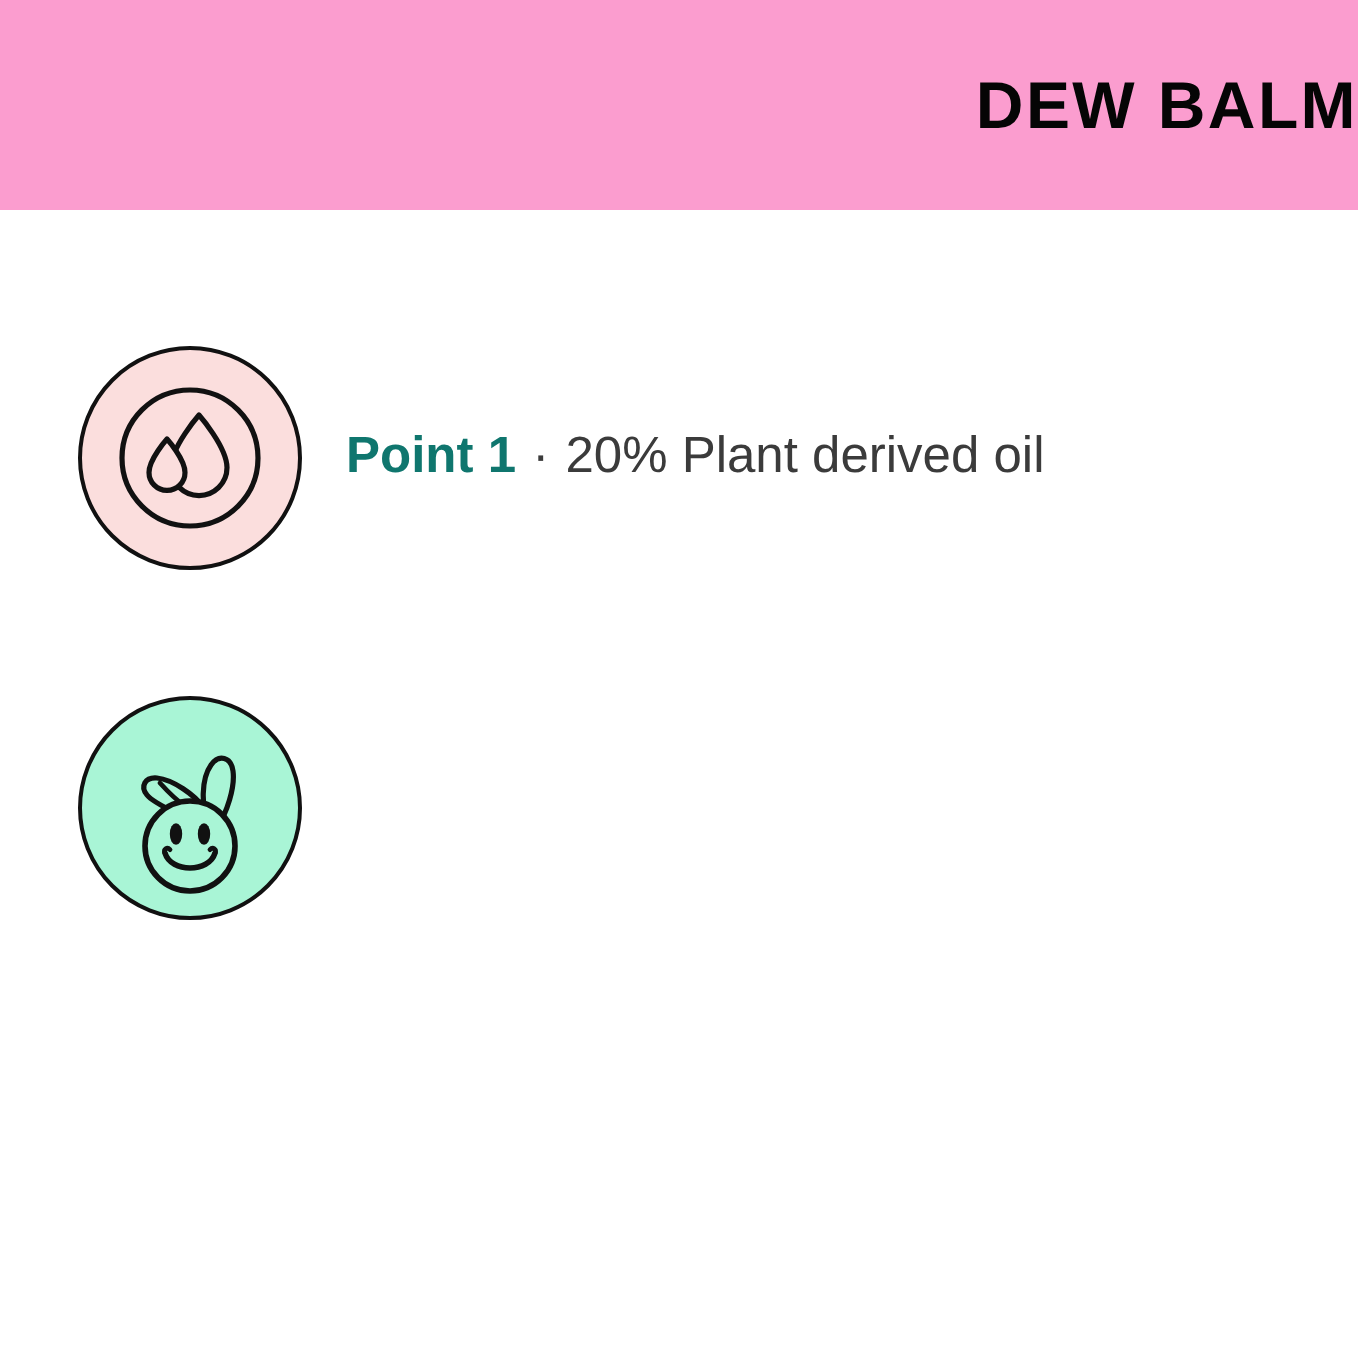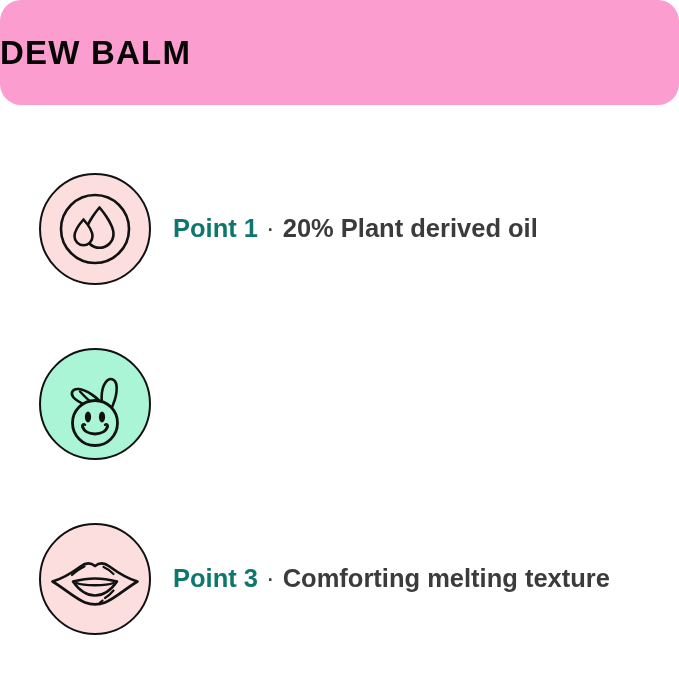--- a/index.html
+++ b/index.html
@@ -24,23 +24,22 @@
     flex-direction: column;
   }
 
   
   .header {
     width: 100%;
     height: 105px;
     background: #fb9dcf;
     display: flex;
     align-items: center;
-    justify-content: flex-start;
+    justify-content: flex-end;
     flex: 0 0 105px;
-    border-radius: 21px;
   }
 
   .header-title {
     font-family: "Liberation Sans", sans-serif;
     font-size: 33px;
     font-weight: bold;
     color: #050505;
     letter-spacing: 1.2px;
     line-height: 1;
     text-align: center;
@@ -93,21 +92,21 @@
     color: #0f766e;
   }
 
   .point-sep {
     font-weight: normal;
     color: #3b3b3b;
     padding: 0 1px;
   }
 
   .point-desc {
-    font-weight: bold;
+    font-weight: normal;
     color: #3b3b3b;
   }
 </style>
 </head>
 <body>
 
 <div class="page">
 
   <div class="header">
     <div class="header-title">DEW BALM</div>
@@ -148,44 +147,15 @@
             <ellipse cx="55" cy="61" rx="3.1" ry="5.4" fill="#111111"></ellipse>
 
             <path d="M35.5 70.5 C38.5 80.5 57.5 80.5 60.5 70.5" stroke="#111111" stroke-width="2.8" fill="none" stroke-linecap="round"></path>
             <path d="M35.5 70.5 C34.6 68.6 36.6 67.4 38.0 68.8" stroke="#111111" stroke-width="2.4" fill="none" stroke-linecap="round"></path>
             <path d="M60.5 70.5 C61.4 68.6 59.4 67.4 58.0 68.8" stroke="#111111" stroke-width="2.4" fill="none" stroke-linecap="round"></path>
           </svg>
         </span>
       </div>
     </div>
 
-    <div class="point-row">
-      <div class="icon-badge pink">
-        <span>
-          <svg width="104" height="96" viewBox="0 0 104 96" fill="none">
-
-            <path d="M9.5 50.5 C20.0 47.5 30.0 41.0 37.5 35.5 C42.5 31.8 47.0 31.0 52.0 35.0
-                     C57.0 31.0 61.5 31.8 66.5 35.5 C74.0 41.0 84.0 47.5 94.5 50.5
-                     C84.0 56.5 72.0 67.5 62.0 71.5 C55.5 74.0 48.5 74.0 42.0 71.5
-                     C32.0 67.5 20.0 56.5 9.5 50.5 Z" stroke="#111111" stroke-width="2.7" fill="#fbdedd" stroke-linejoin="round"></path>
-
-            <path d="M30.0 50.5 C38.0 48.5 46.0 47.5 52.0 47.5 C58.0 47.5 66.0 48.5 74.0 50.5
-                     C67.0 60.5 58.5 64.5 52.0 64.5 C45.5 64.5 37.0 60.5 30.0 50.5 Z" stroke="#111111" stroke-width="2.6" fill="#fbdedd" stroke-linejoin="round"></path>
-
-            <path d="M33.5 52.0 C40.5 55.0 63.5 55.0 70.5 52.0" stroke="#111111" stroke-width="2.3" fill="none" stroke-linecap="round"></path>
-
-            <path d="M29.0 44.0 C33.5 40.0 38.0 37.0 41.5 35.5" stroke="#111111" stroke-width="2.2" fill="none" stroke-linecap="round"></path>
-            <path d="M60.5 36.0 C64.0 37.5 67.5 40.0 70.5 43.0" stroke="#111111" stroke-width="2.2" fill="none" stroke-linecap="round"></path>
-
-            <path d="M62.0 67.0 C65.0 65.2 68.0 62.5 70.5 59.5" stroke="#111111" stroke-width="2.2" fill="none" stroke-linecap="round"></path>
-            <path d="M57.0 71.5 L59.5 69.5" stroke="#111111" stroke-width="2.2" fill="none" stroke-linecap="round"></path>
-          </svg>
-        </span>
-      </div>
-      <div class="point-text">
-        <span class="point-label">Point 3</span>
-        <span class="point-sep">·</span>
-        <span class="point-desc">Comforting melting texture</span>
-      </div>
-    </div>
 
   </div>
 </div>
 
 </body></html>

